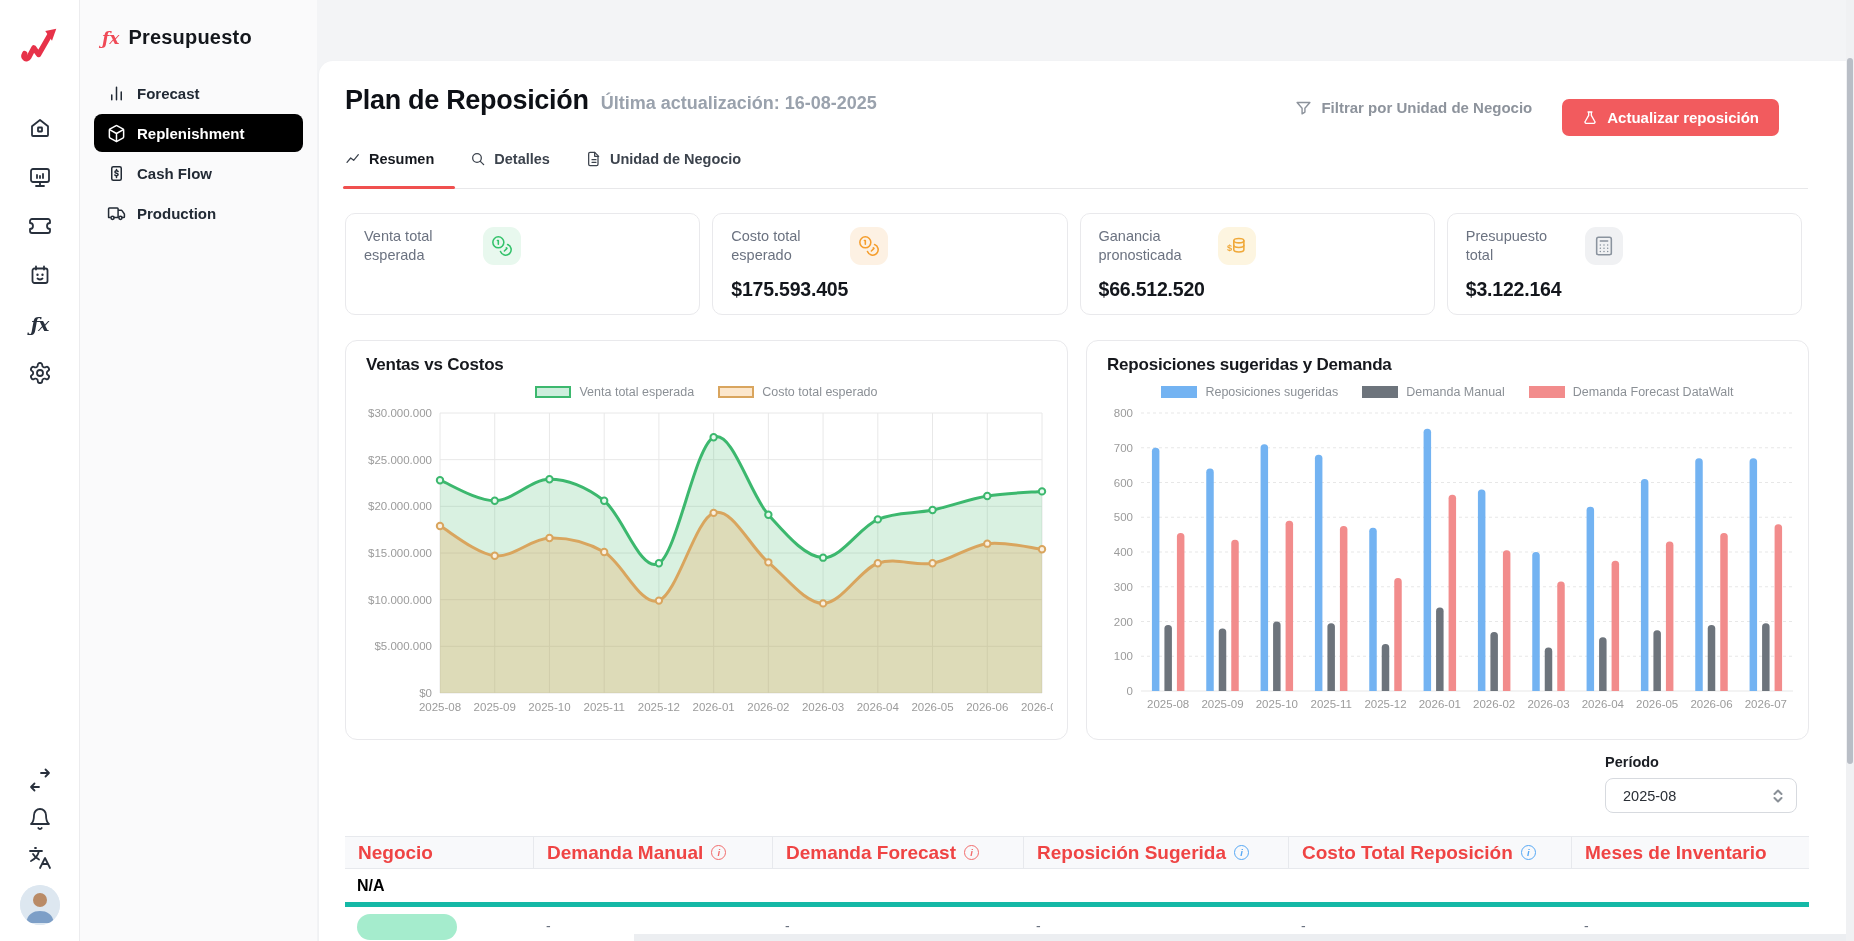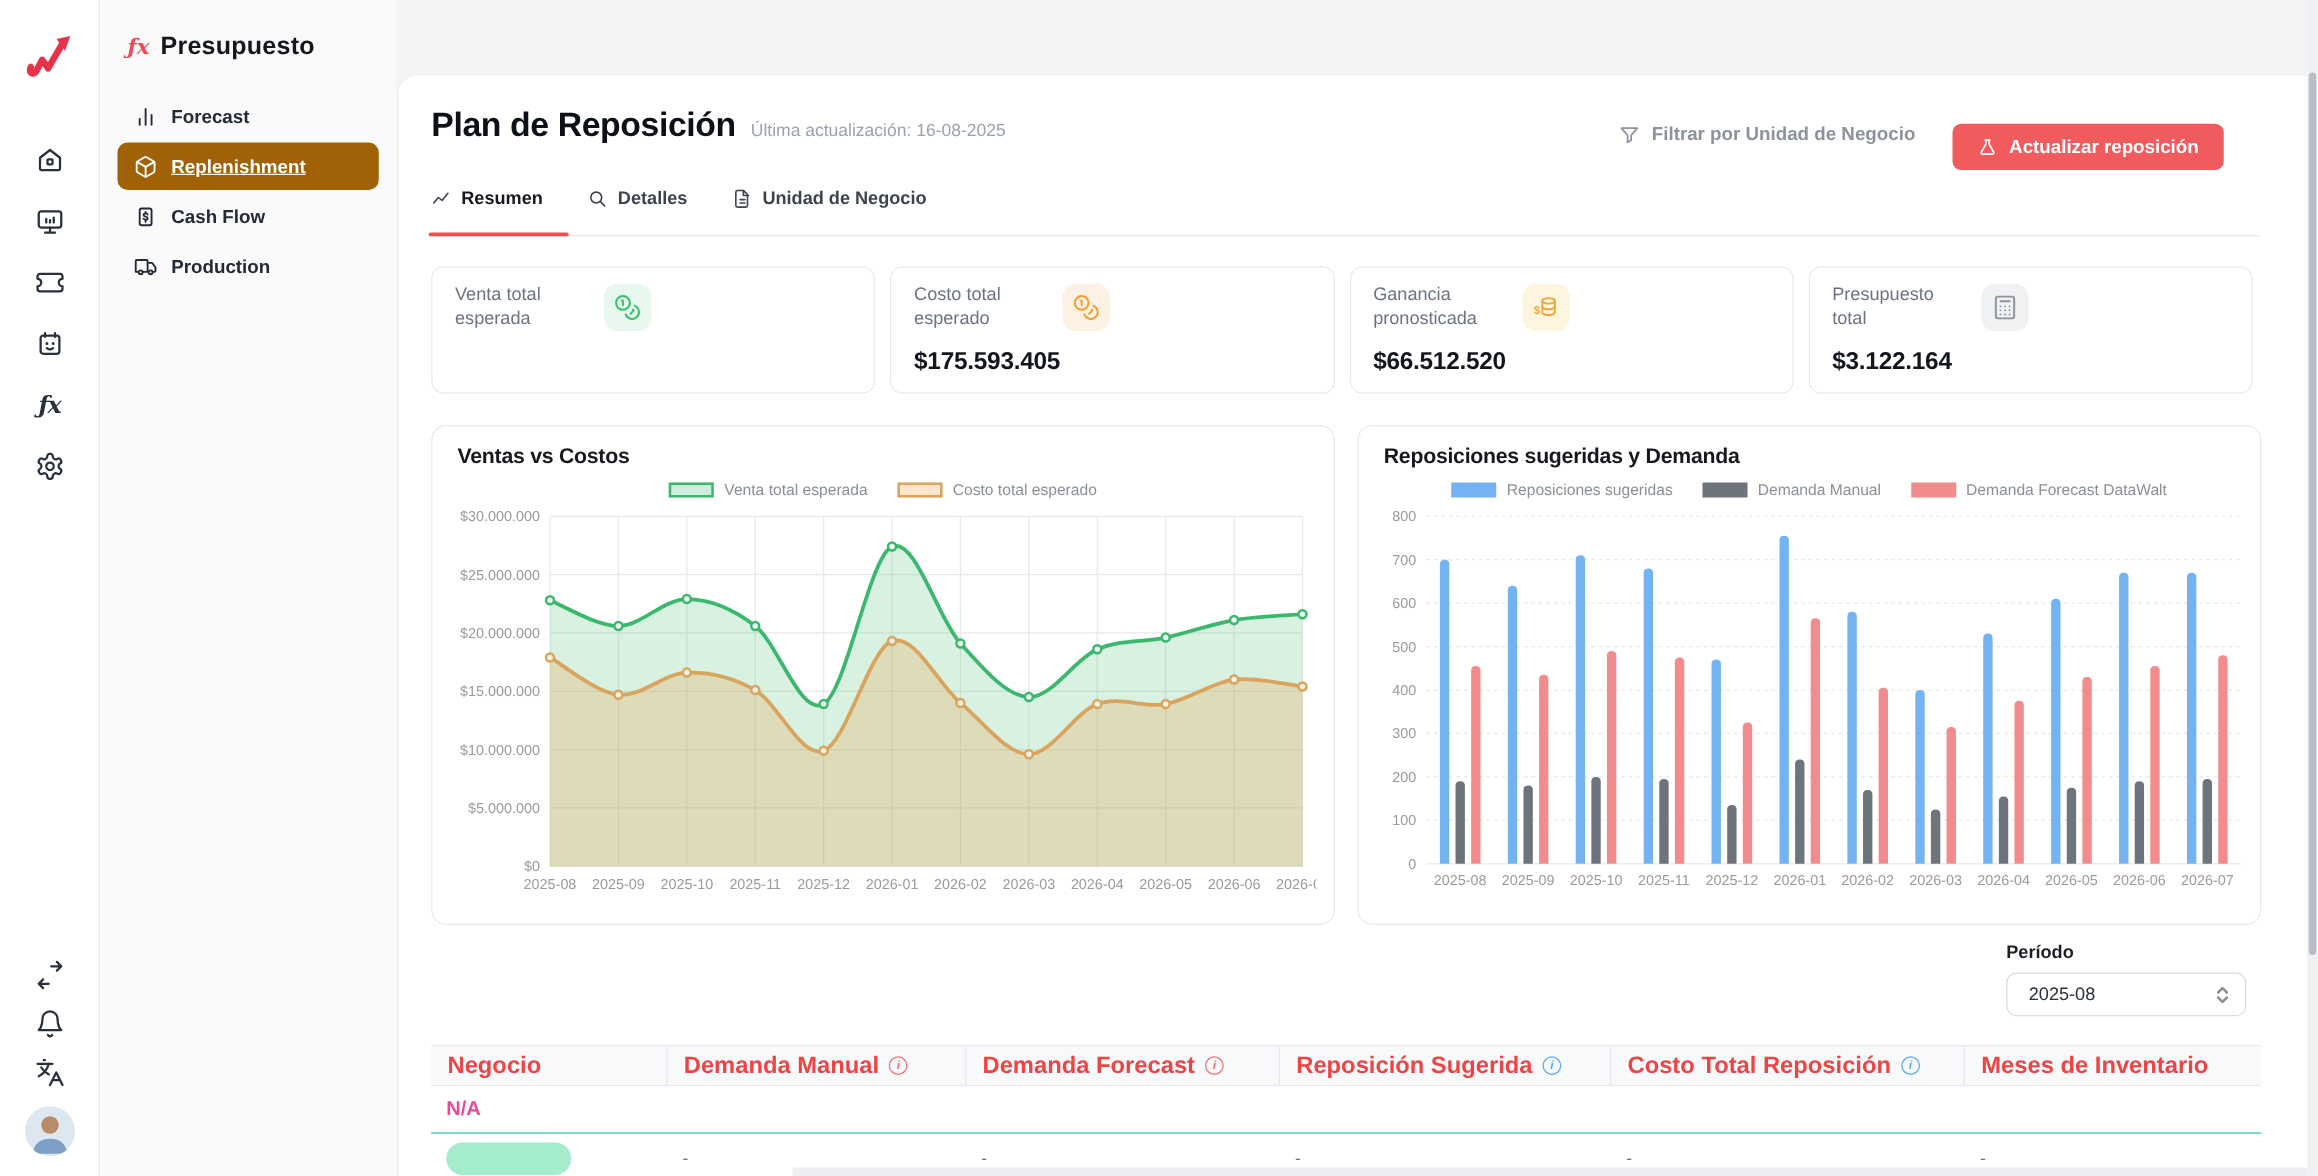--- a/index.html
+++ b/index.html
@@ -17,30 +17,30 @@
   .avatar { width:40px; height:40px; border-radius:50%; overflow:hidden; background:#dfe8f2; cursor:pointer;}
 
   
   #sidebar { position:absolute; left:80px; top:0; width:237px; height:941px; background:#fafafb; z-index:4;}
   .brand { display:flex; align-items:center; gap:9px; padding:26px 0 0 22px;}
   .brand .fx-red { font-family:"DejaVu Serif",serif; font-style:italic; font-weight:700; font-size:17px; color:#ef4956;}
   .brand-name { font-size:20px; font-weight:700; color:#14171c; letter-spacing:.2px;}
   .nav { margin:25px 14px 0 14px; display:flex; flex-direction:column; gap:2px;}
   .nav-item { height:38px; border-radius:8px; display:flex; align-items:center; gap:11px; padding:0 13px; font-size:15px; font-weight:600; color:#222a35; cursor:pointer;}
   .nav-item svg { width:19px; height:19px; stroke:#222a35; fill:none; stroke-width:1.9; stroke-linecap:round; stroke-linejoin:round; flex:0 0 auto;}
-  .nav-item.active { background:#a16207; color:#fff;text-decoration:underline;}
+  .nav-item.active { background:#000000; color:#fff;}
   .nav-item.active svg { stroke:#fff;}
 
   
   #main { position:absolute; left:317px; top:0; right:0; bottom:0; background:#f3f4f6;}
   #card { position:absolute; left:2px; top:61px; right:8px; bottom:0; background:#fff; border-radius:14px 0 0 0; box-shadow:0 1px 3px rgba(0,0,0,.04); overflow:hidden;}
 
   .page-head { position:absolute; left:26px; top:24px; display:flex; align-items:baseline; gap:12px;}
   .page-title { font-size:27px; font-weight:800; color:#0d1016; letter-spacing:-.3px;}
-  .page-sub { font-size:14px; color:#9aa2ad;}
+  .page-sub { font-size:18px; color:#9aa2ad;font-weight:bold;}
   .head-actions { position:absolute; top:38px; right:67px; display:flex; align-items:flex-start; gap:30px;}
   .filter-btn { display:flex; align-items:center; gap:9px; font-size:15px; font-weight:700; color:#8d939c; cursor:pointer;}
   .filter-btn svg { width:17px; height:17px; stroke:#8d939c; fill:none; stroke-width:2; stroke-linecap:round; stroke-linejoin:round;}
   .update-btn { height:37px; padding:0 20px; background:#f25b5e; color:#fff; font-size:15px; font-weight:700; border:none; border-radius:7px; display:flex; align-items:center; gap:9px; cursor:pointer;}
   .update-btn svg { width:16px; height:16px; stroke:#fff; fill:none; stroke-width:2; stroke-linecap:round; stroke-linejoin:round;}
 
   .tabs { position:absolute; left:26px; top:90px; display:flex; gap:36px;}
   .tab { display:flex; align-items:center; gap:8px; font-size:14.5px; font-weight:700; color:#3c434d; cursor:pointer; padding-bottom:4px;}
   .tab svg { width:16px; height:16px; stroke:#3c434d; fill:none; stroke-width:1.9; stroke-linecap:round; stroke-linejoin:round;}
   .tab.active { color:#16191f;}
@@ -80,21 +80,21 @@
 
   
   .table { position:absolute; left:26px; right:37px; top:775px;}
   .thead { display:grid; grid-template-columns:189px 239px 251px 265px 283px 1fr; background:#f8f9fb; border-top:1px solid #e7e9ed; border-bottom:1px solid #e7e9ed; height:33px;}
   .th { display:flex; align-items:center; gap:8px; padding-left:13px; font-size:19px; font-weight:700; color:#ef4444; border-right:1px solid #e7e9ed;}
   .th:last-child { border-right:none;}
   .info { width:15px; height:15px; border-radius:50%; border:1.5px solid; font-size:9.5px; display:inline-flex; align-items:center; justify-content:center; font-weight:700; font-style:italic; cursor:pointer;}
   .info.red { color:#f26d6d; border-color:#f26d6d;}
   .info.blue { color:#56a8f5; border-color:#56a8f5;}
   .info::after { content:"i";}
-  .group-row { height:38px; display:flex; align-items:center; padding-left:12px; font-size:16px; font-weight:800; color:#ec4899; border-bottom:1px solid #14b8a6; background:#fff;}
+  .group-row { height:38px; display:flex; align-items:center; padding-left:12px; font-size:16px; font-weight:800; color:#000000; border-bottom:5px solid #14b8a6; background:#fff;}
   .data-row { display:grid; grid-template-columns:189px 239px 251px 265px 283px 1fr; height:38px; background:#fff;}
   .td { display:flex; align-items:center; padding-left:12px; font-size:14px; color:#6b7280;}
   .pill { width:100px; height:26px; border-radius:13px; background:#a5eccd; margin-top:2px;}
 
   
   #vscroll { position:absolute; right:0; top:0; width:8px; height:941px; background:#f0f1f3;}
   #vthumb { position:absolute; left:1px; width:6px; top:58px; height:706px; background:#b9bec6; border-radius:3px; cursor:pointer;}
   #hstrip { position:absolute; left:317px; right:8px; bottom:0; height:7px; background:#eceef1;}
 </style>
 </head>

